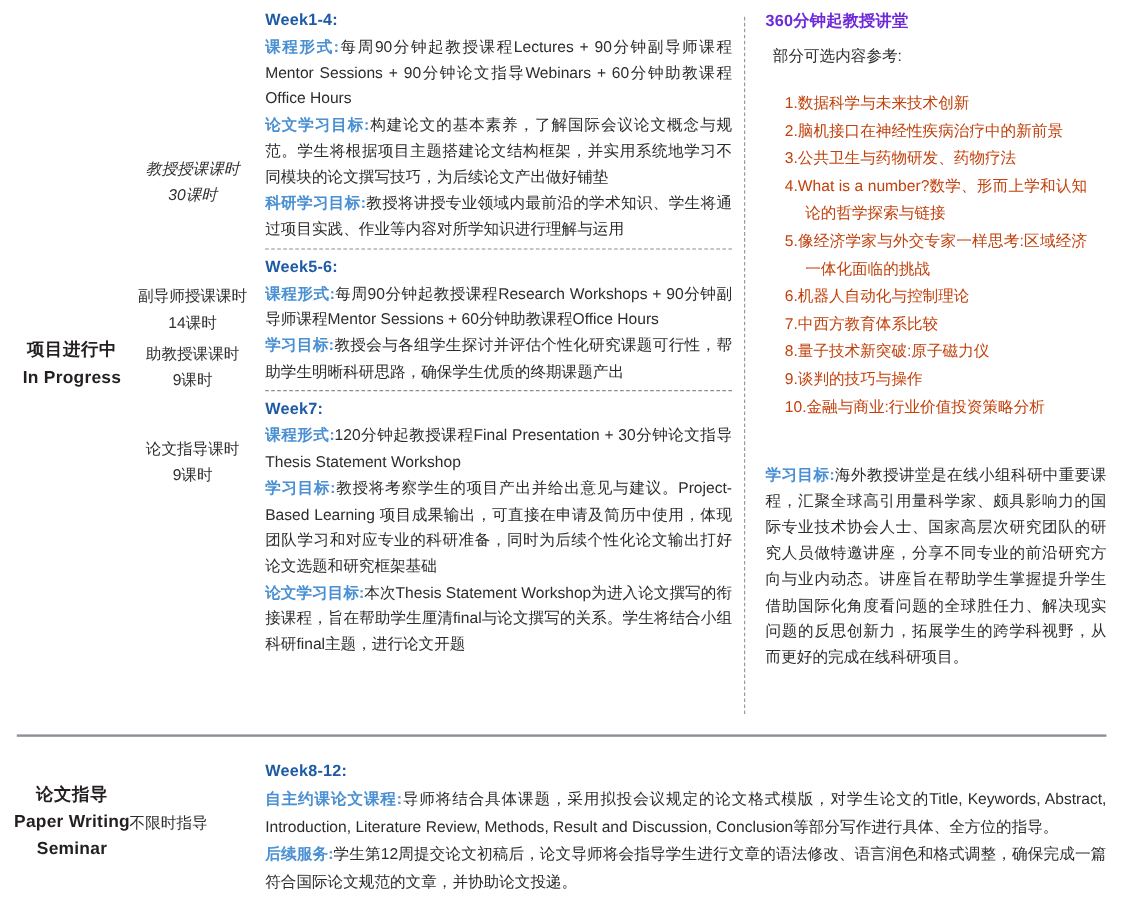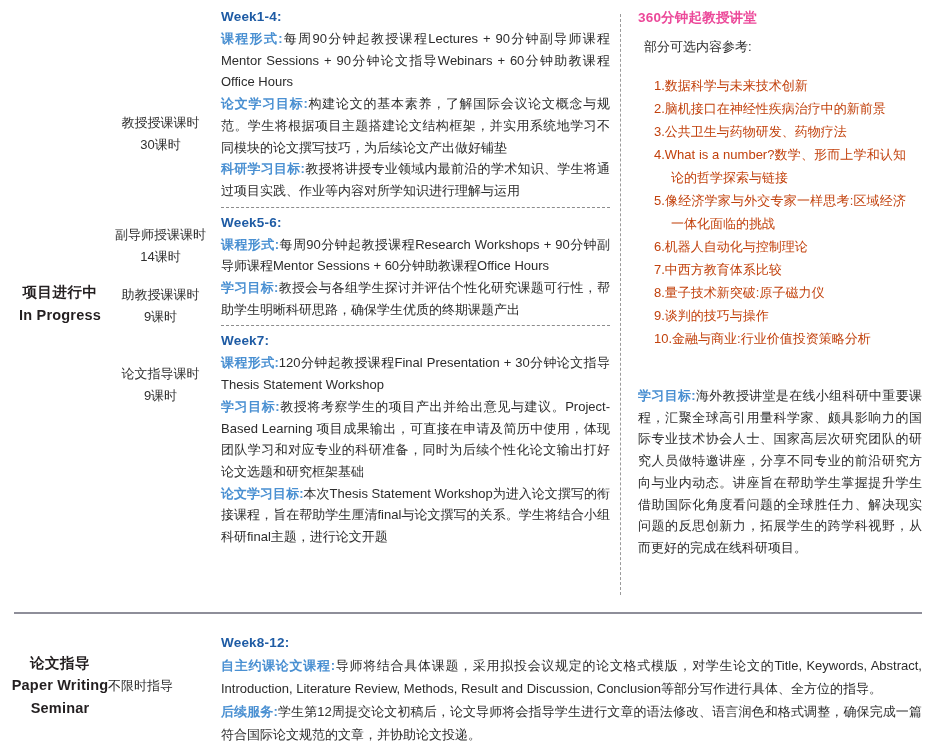--- a/index.html
+++ b/index.html
@@ -85,21 +85,21 @@
     color: #4a90d2; font-weight: bold;
   }
 
   .hdash {
     border: 0; border-top: 1px dashed #8c8c8c;
     margin: 5px 0 4px 0; height: 0;
   }
 
   
   .r-title {
-    font-size: 13.5px; font-weight: bold; color: #ec4899;
+    font-size: 13.5px; font-weight: bold; color: #6d28d9;
     line-height: 23px; margin: 0; letter-spacing: .2px;
   }
   .r-sub { font-size: 13px; line-height: 23px; margin: 6px; color: #2c2c2c; }
   ol.r-list {
     margin: 16px; padding: 0; list-style: none;
     font-size: 13px; line-height: 23px; color: #c2410c;
   }
   ol.r-list li {
     padding-left: 17px; text-indent: -17px;
     text-align: justify; text-justify: inter-ideograph;
@@ -141,25 +141,25 @@
   <div class="row1">
 
     <div class="col-stage">
       <div class="stage-inner">
         <div class="stage-cn">项目进行中</div>
         <div class="stage-en">In Progress</div>
       </div>
     </div>
 
     <div class="col-hours">
-      <div class="hours-block" style="top:112px;">
+      <div class="hours-block" style="top:130px;font-style:italic;">
         <span class="v">教授授课课时</span>
         <span class="v">30课时</span>
       </div>
-      <div class="hours-block" style="top:224px;">
+      <div class="hours-block" style="top:236px;">
         <span class="v">副导师授课课时</span>
         <span class="v">14课时</span>
       </div>
       <div class="hours-block" style="top:284px;">
         <span class="v">助教授课课时</span>
         <span class="v">9课时</span>
       </div>
       <div class="hours-block" style="top:363px;">
         <span class="v">论文指导课时</span>
         <span class="v">9课时</span>

